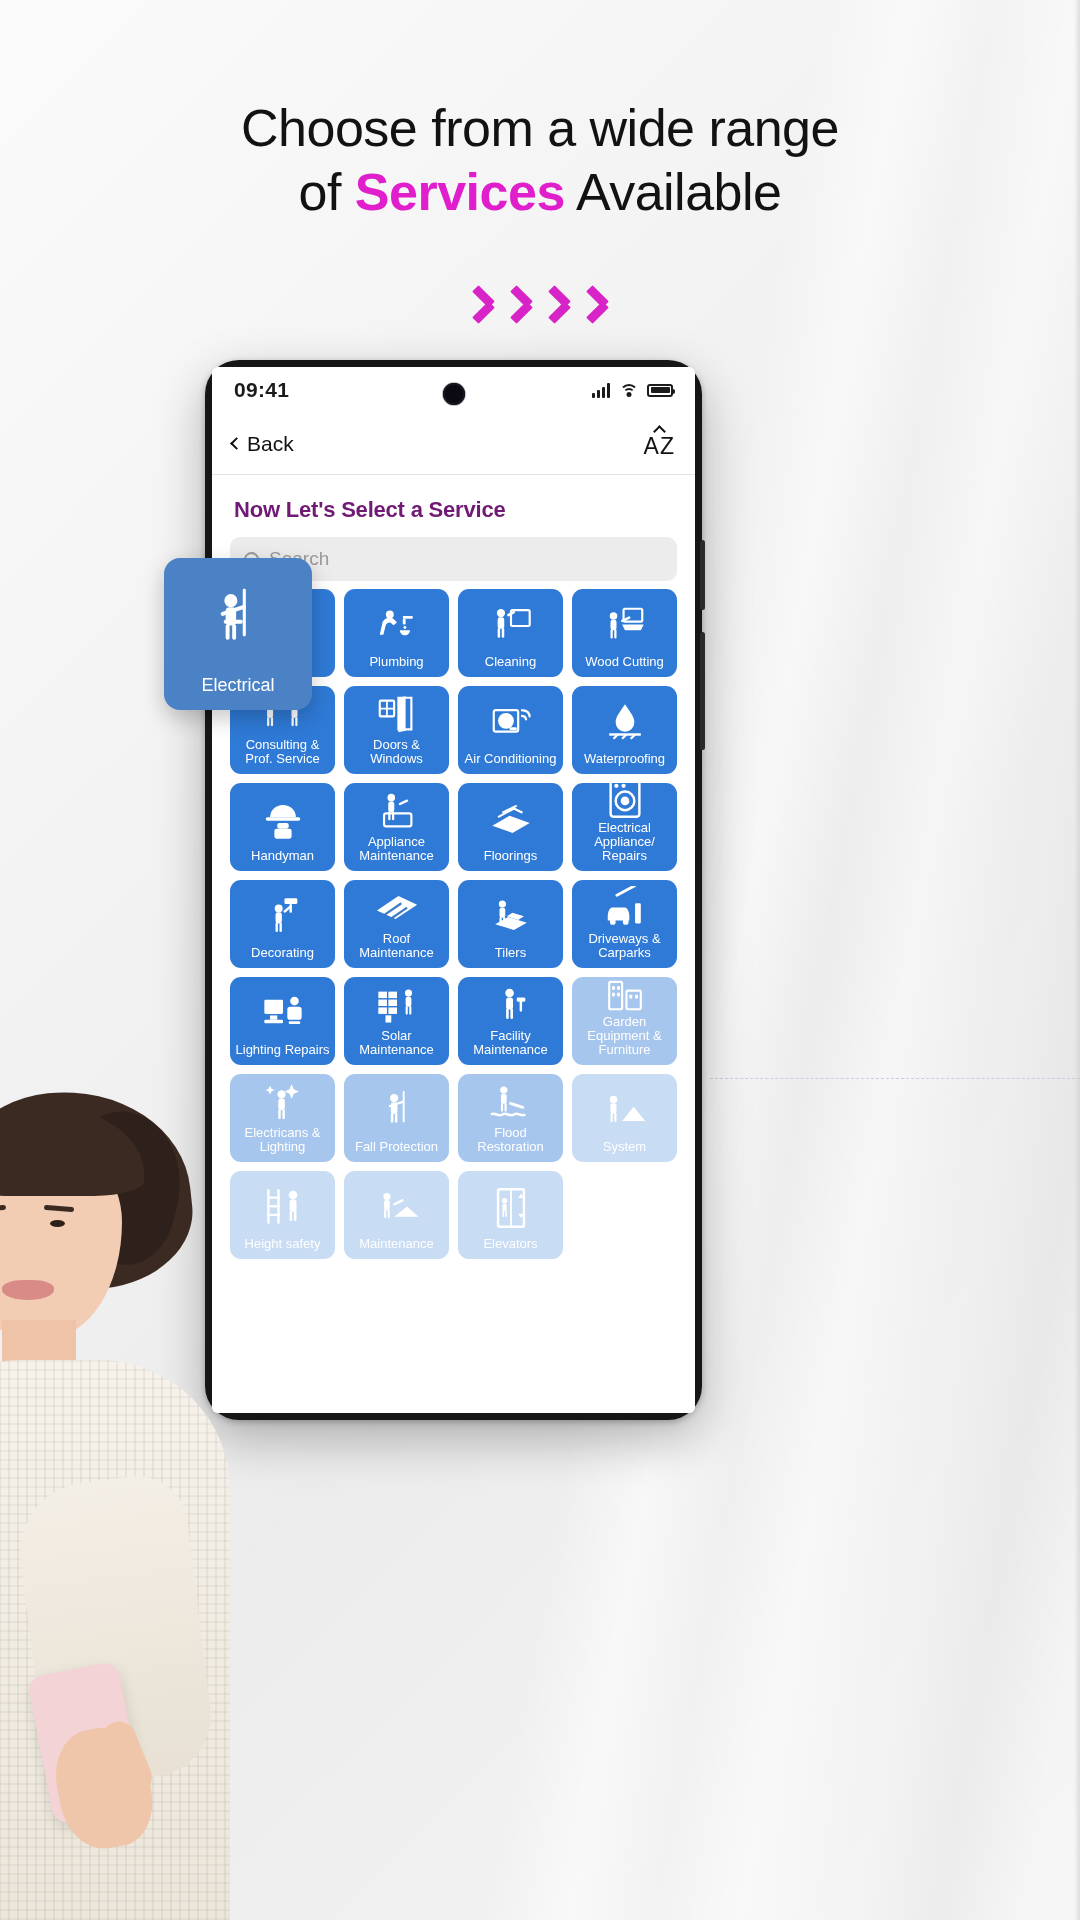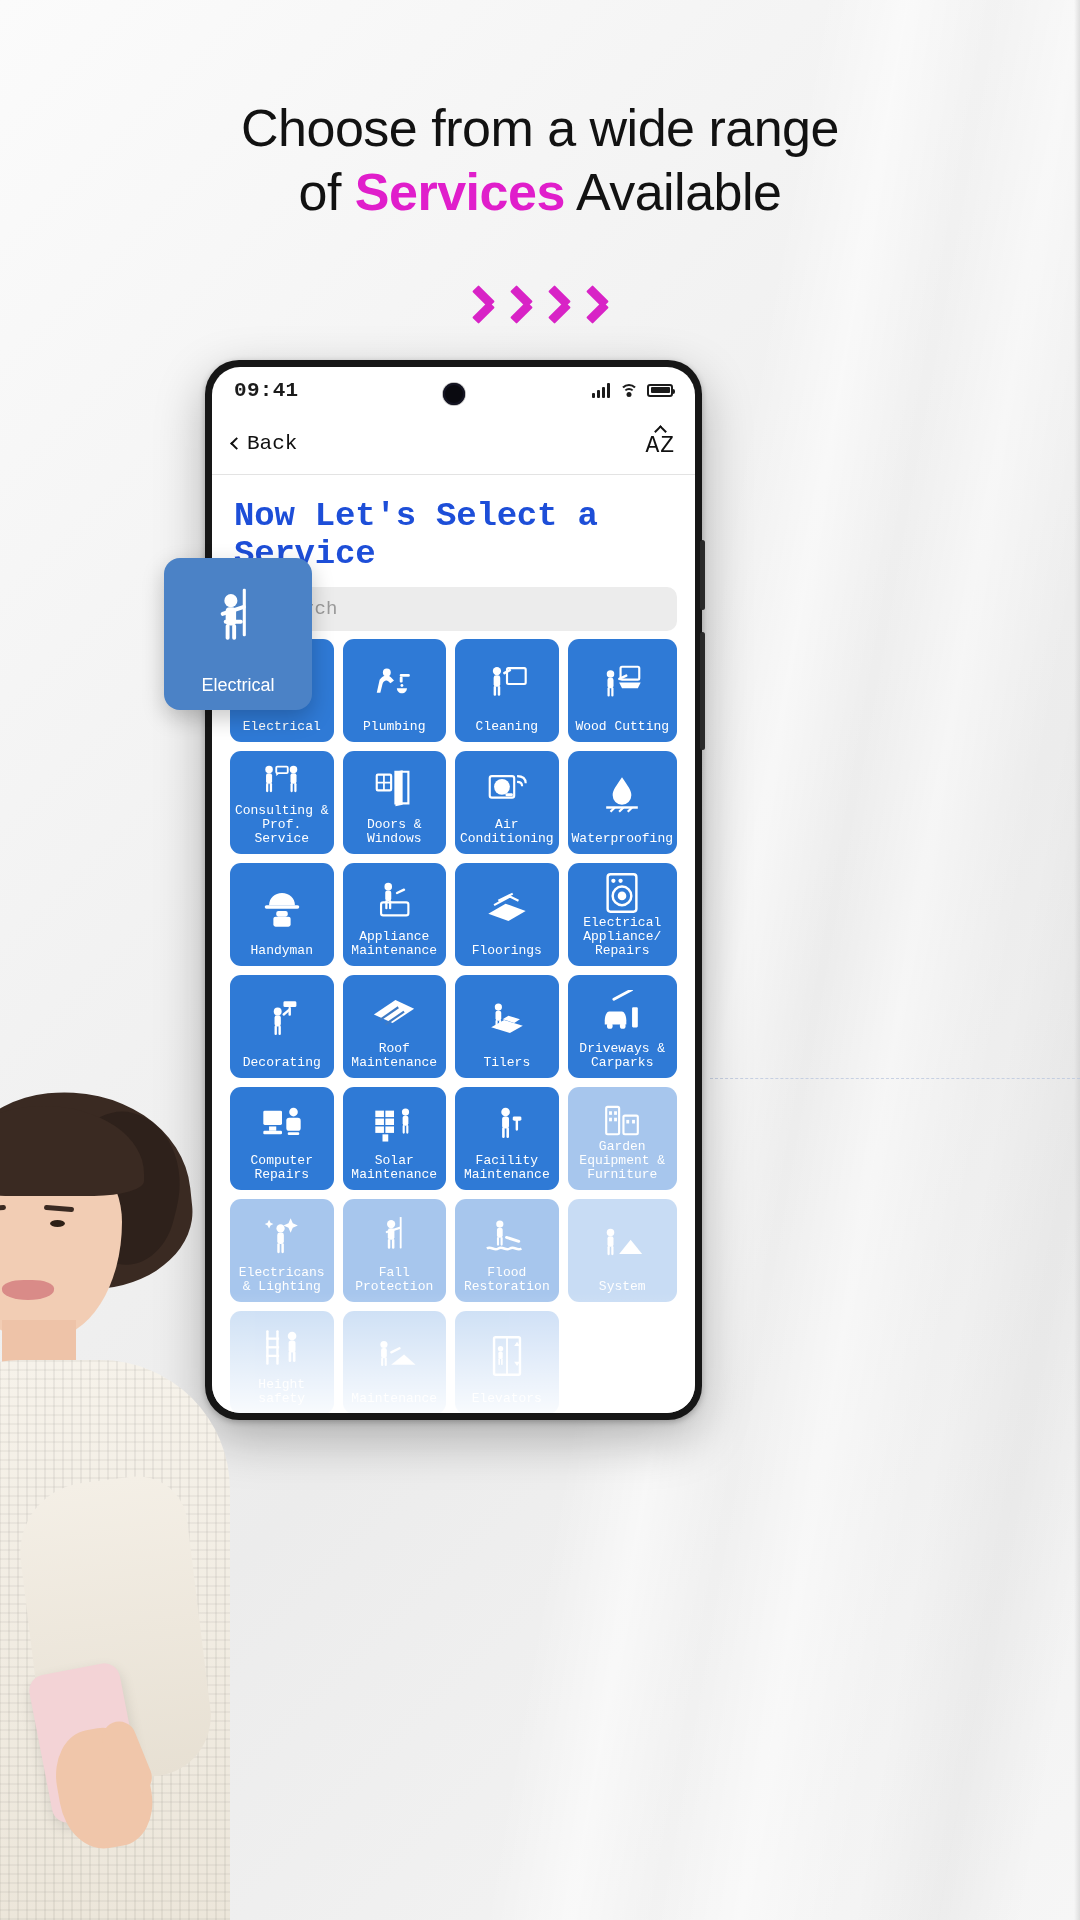--- a/index.html
+++ b/index.html
@@ -54,23 +54,22 @@
     border-radius:34px; background:#161616;
     box-shadow:0 18px 50px rgba(0,0,0,.28), 0 2px 6px rgba(0,0,0,.25);
     padding:7px;
   }
   .phone-btn{
     position:absolute; right:-3px; width:5px; border-radius:3px; background:#2a2a2a;
   }
   .pb1{ top:180px; height:70px; }
   .pb2{ top:272px; height:118px; }
   .screen{
-    width:100%; height:100%; background:#ffffff; border-radius:28px; overflow:hidden;
+    width:100%; height:100%; background:#ffffff; border-radius:6px; overflow:hidden;
     position:relative;
-    font-family:Liberation Mono, monospace;
   }
 
   
   .statusbar{
     height:46px; display:flex; align-items:center; justify-content:space-between;
     padding:0 22px; position:relative;
   }
   .sb-time{ font-size:21px; font-weight:700; color:#1b1b1b; letter-spacing:.3px; }
   .punch{
     position:absolute; left:50%; top:16px; transform:translateX(-50%);
@@ -105,35 +104,35 @@
     transform:rotate(45deg); margin-right:3px;
   }
   .az{ position:relative; font-size:23px; font-weight:500; color:#111; letter-spacing:1px;
        line-height:1; padding-top:6px; }
   .az .caret{
     position:absolute; left:11px; top:-2px; width:9px; height:9px;
     border-left:2px solid #111; border-top:2px solid #111; transform:rotate(45deg);
   }
 
   
-  .page-title{ font-size:34px; font-weight:700; color:#1d4ed8; padding:22px 22px 14px; letter-spacing:-.2px; }
+  .page-title{ font-size:22px; font-weight:700; color:#701a75; padding:22px 22px 14px; letter-spacing:-.2px; }
   .search{
     margin:0 18px; height:44px; background:#ececec; border-radius:10px;
     display:flex; align-items:center; gap:10px; padding:0 14px;
   }
   .mag{ width:15px; height:15px; border:2px solid #9a9a9a; border-radius:50%; position:relative; flex:none; }
   .mag::after{ content:""; position:absolute; right:-5px; bottom:-4px; width:7px; height:2px;
     background:#9a9a9a; transform:rotate(45deg); border-radius:1px; }
   .search-ph{ font-size:19px; color:#9a9a9a; }
 
   
   .grid-wrap{ padding:8px 18px 0; }
   .grid{ display:grid; grid-template-columns:repeat(4,1fr); gap:9px; }
   .tile{
-    background:#3e7ac4; border-radius:11px; height:103px;
+    background:#3e7ac4; border-radius:11px; height:88px;
     display:flex; flex-direction:column; align-items:center; justify-content:flex-end;
     padding:8px 4px 8px; color:#fff; position:relative;
   }
   .tile.bright{ background:#2f7ad6; }
   .tile .ic{ flex:1; display:flex; align-items:center; justify-content:center; width:100%; }
   .tile .ic svg{ width:46px; height:46px; fill:#fff; }
   .tile .lbl{ font-size:13px; line-height:14px; text-align:center; font-weight:400; }
   .fade-1{ opacity:.42; }
   .fade-2{ opacity:.26; }
 
@@ -488,21 +487,21 @@
             <span class="ic">
               <svg viewBox="0 0 64 64" xmlns="http://www.w3.org/2000/svg">
                 <rect x="6" y="12" width="26" height="20" rx="2"></rect>
                 <rect x="14" y="34" width="10" height="6"></rect>
                 <rect x="6" y="40" width="26" height="5" rx="1.6"></rect>
                 <circle cx="48" cy="14" r="6"></circle>
                 <rect x="38" y="22" width="20" height="18" rx="4"></rect>
                 <rect x="40" y="42" width="16" height="4" rx="1.6"></rect>
               </svg>
             </span>
-            <span class="lbl">Computer Repairs</span>
+            <span class="lbl">Lighting Repairs</span>
           </div>
           <div class="tile bright ">
             <span class="ic">
               <svg viewBox="0 0 64 64" xmlns="http://www.w3.org/2000/svg">
                 <rect x="6" y="12" width="12" height="9"></rect>
                 <rect x="20" y="12" width="12" height="9"></rect>
                 <rect x="6" y="23" width="12" height="9"></rect>
                 <rect x="20" y="23" width="12" height="9"></rect>
                 <rect x="6" y="34" width="12" height="9"></rect>
                 <rect x="20" y="34" width="12" height="9"></rect>

